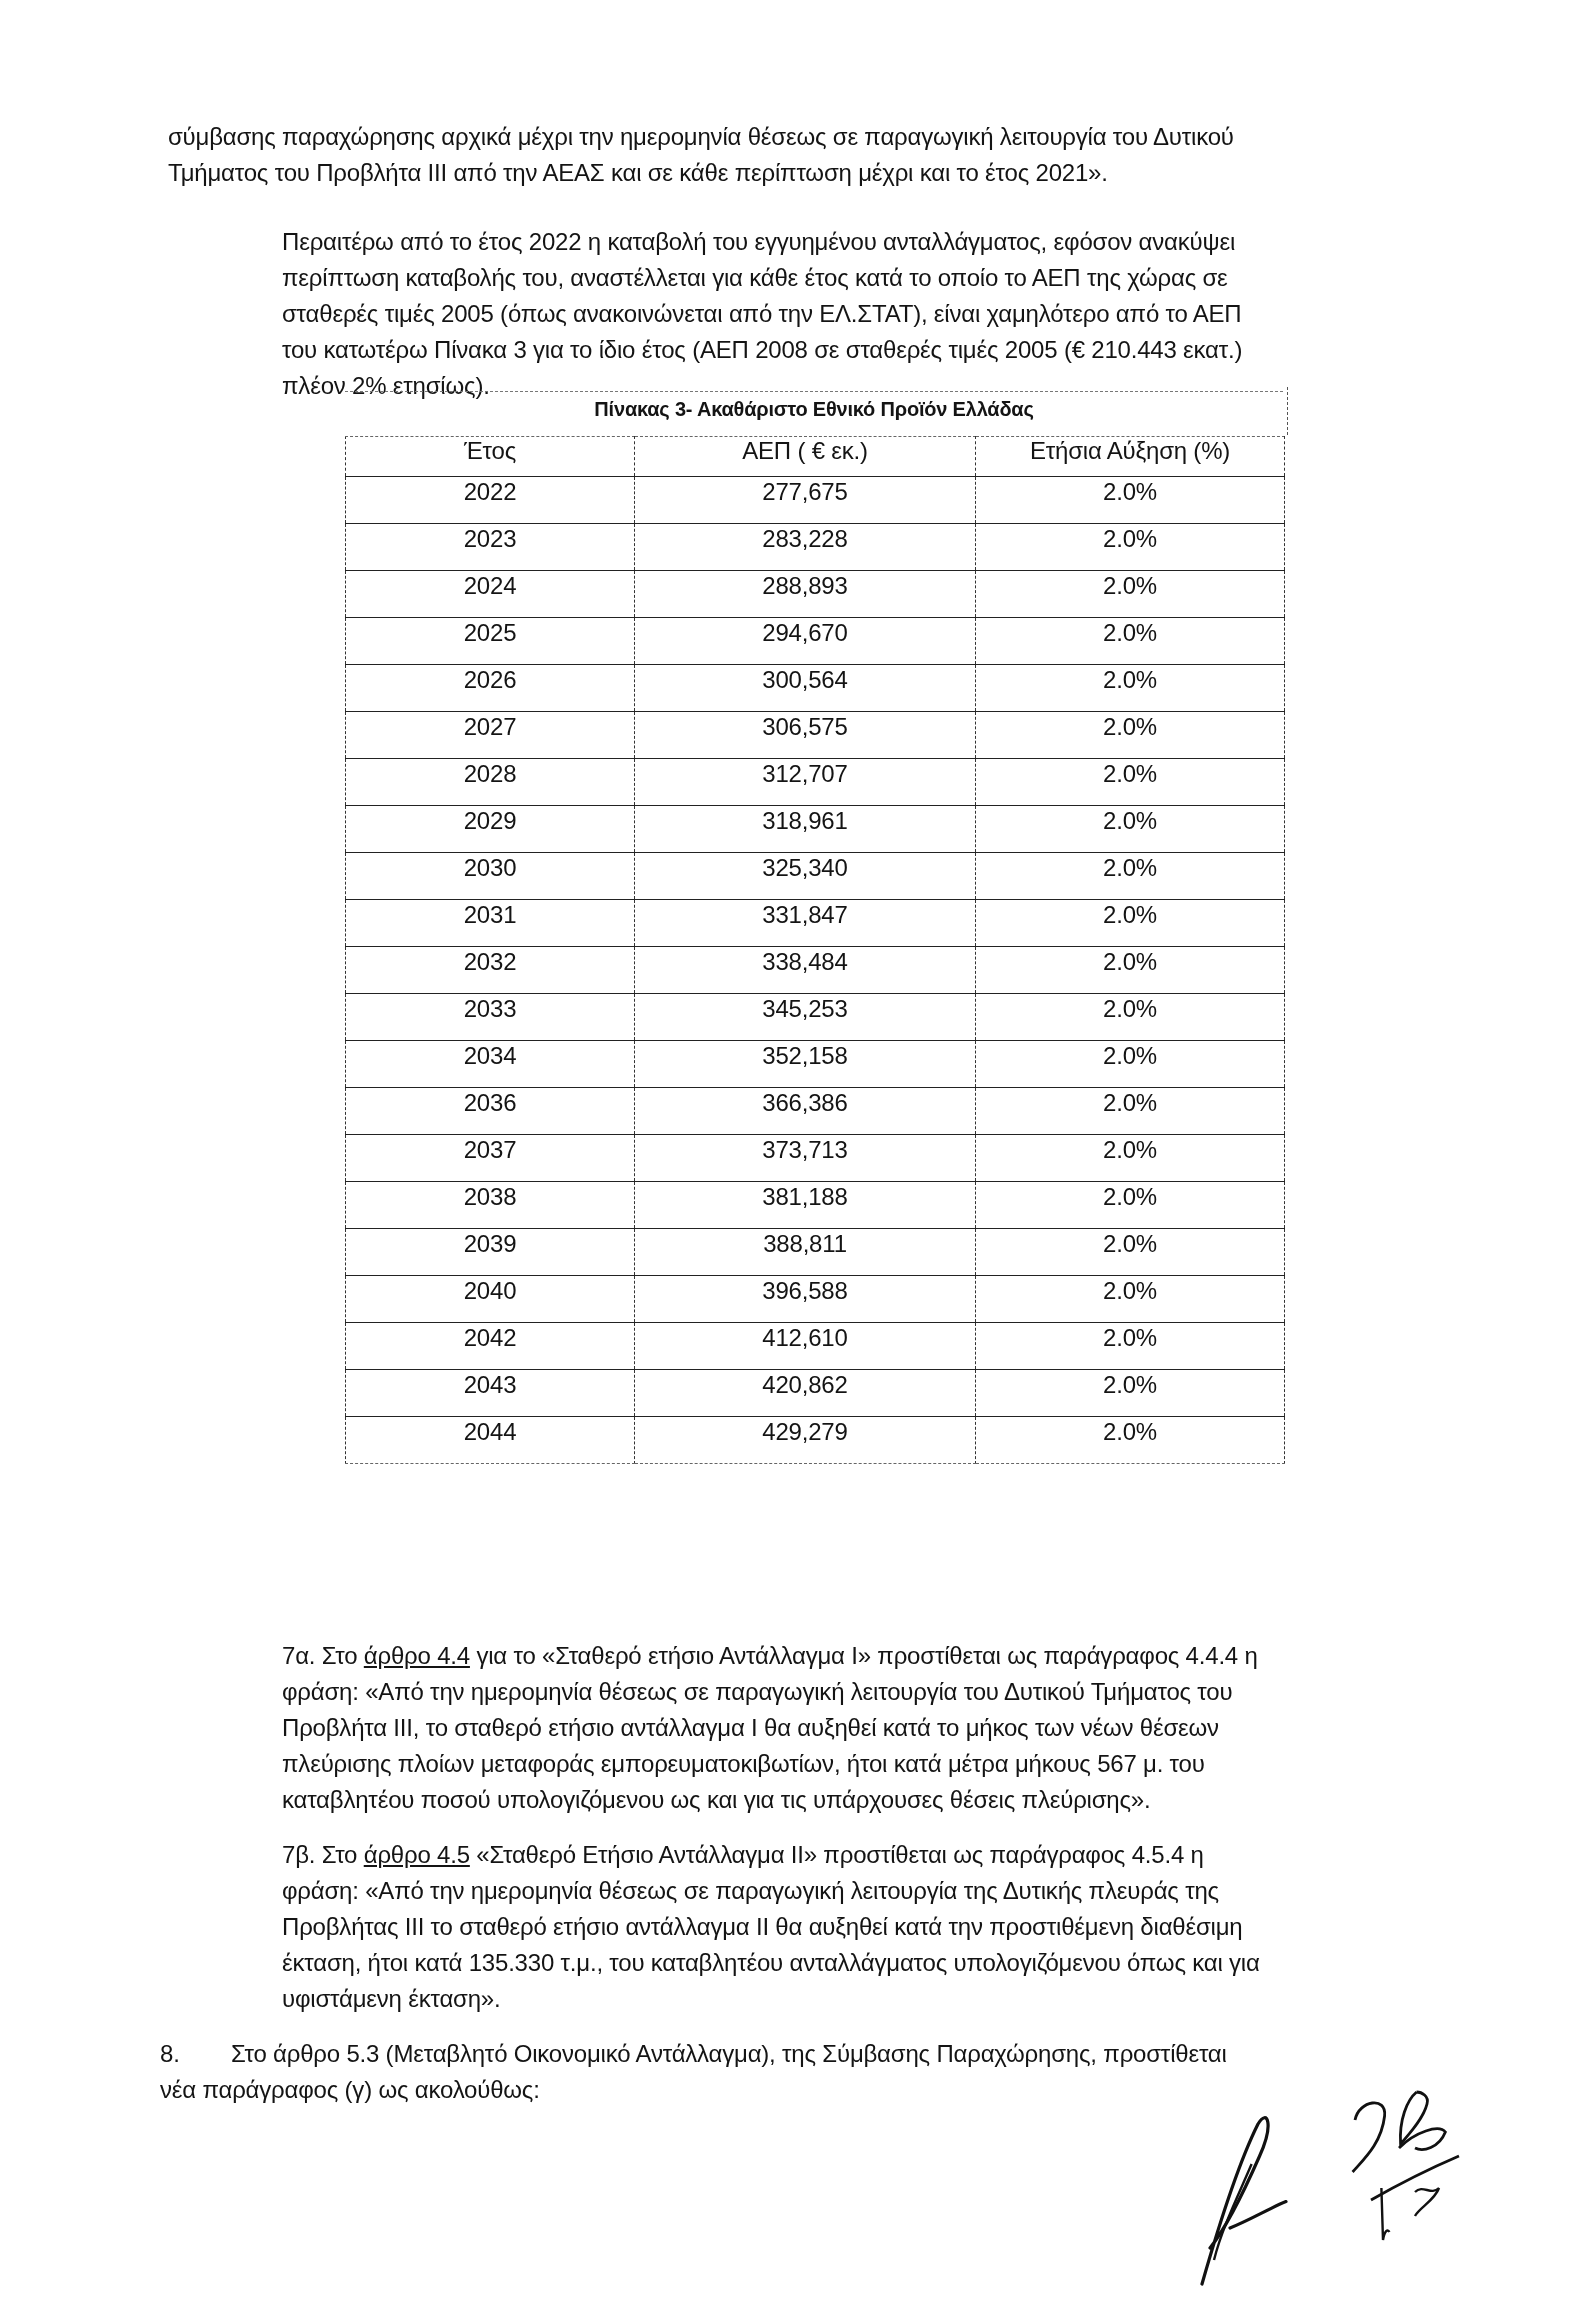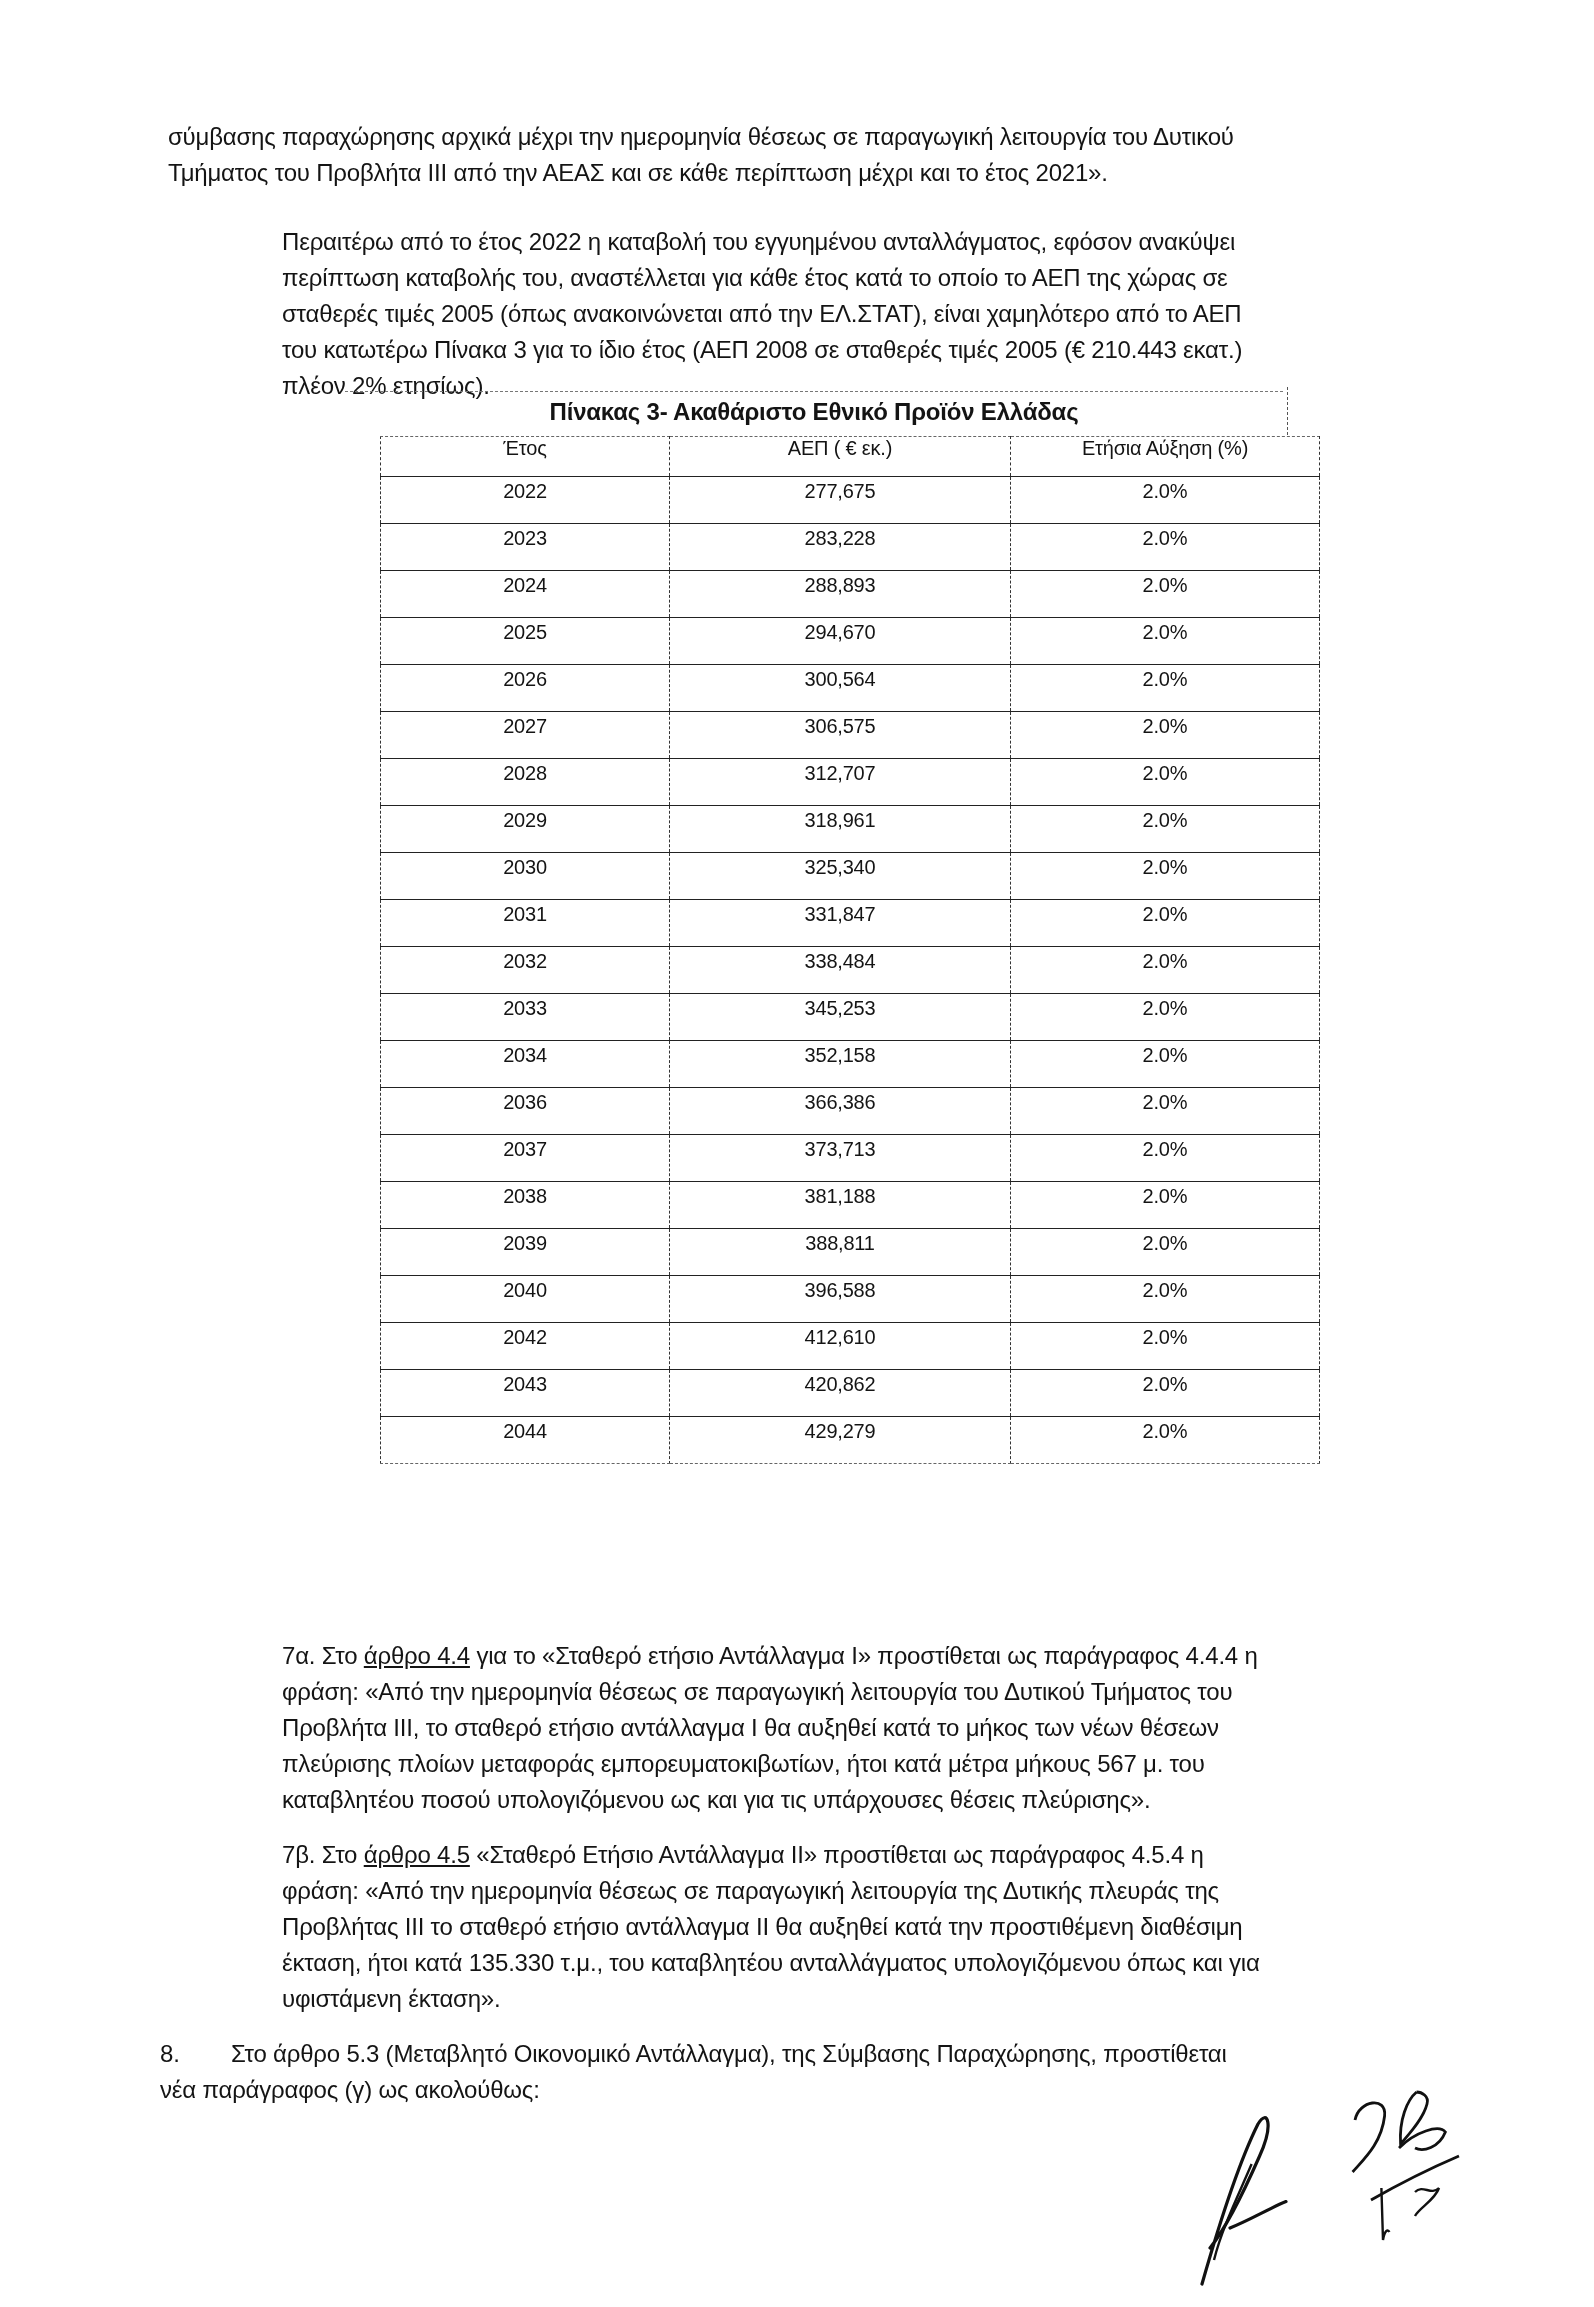--- a/index.html
+++ b/index.html
@@ -21,30 +21,29 @@
     .u { text-decoration: underline; }
     .num8 { display: inline-block; width: 71px; }
 
     
     .tbl-wrap { position: absolute; left: 345px; top: 391px; width: 938px; }
     .tbl-caption-row {
       position: relative; height: 44px; border-top: 0.8px dashed #777;
     }
     .tbl-caption {
       position: absolute; left: 0; right: 0; top: 6.4px; text-align: center;
-      font-size: 24px; font-weight: bold; letter-spacing: -0.2px;
+      font-size: 20px; font-weight: bold; letter-spacing: -0.2px;
     }
     .tbl-caption-right {
       position: absolute; right: -4.8px; top: -4.8px; width: 0.8px; height: 48px;
       border-right: 0.8px dashed #555;
     }
     table.gdp {
       border-collapse: collapse; width: 938px; table-layout: fixed;
-      font-size: 20px;
-      margin-left: 35px;
+      font-size: 24px;
     }
     table.gdp th, table.gdp td {
       border-left: 0.8px dashed #333; border-right: 0.8px dashed #333;
       border-top: 1.6px solid #222; text-align: center; vertical-align: top;
       height: 46px; padding: 0; font-weight: normal; letter-spacing: -0.2px;
     }
     table.gdp th { height: 39px; border-top: 0.8px dashed #666; }
     table.gdp td { line-height: 29px; }
     table.gdp tr:last-child td { border-bottom: 0.8px dashed #666; }
     table.gdp col.c1 { width: 289px; }

